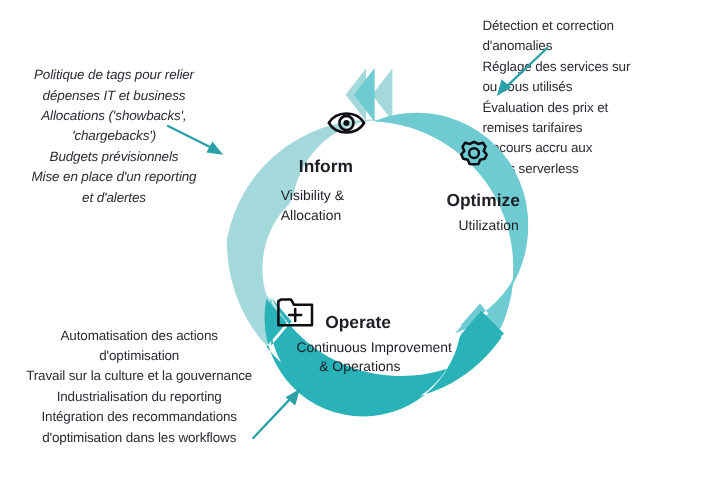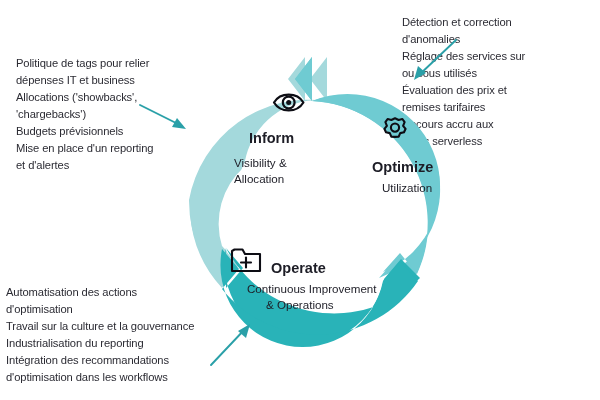--- a/index.html
+++ b/index.html
@@ -24,35 +24,36 @@
   .note {
     position: absolute;
     color: #2b2b33;
     font-size: 11.2px;
     line-height: 1.52;
     white-space: pre-line;
     font-family: "Liberation Sans", sans-serif;
     letter-spacing: -0.1px;
   }
   #note-inform {
-    left: 16px;
+    left: 0;
     top: 55px;
     width: 190px;
-    text-align: left;
+    text-align: center;
+    font-style: italic;
   }
   #note-optimize {
     right: 8px;
     top: 14px;
     width: 190px;
   }
   #note-operate {
     left: 6px;
-    top: 284px;
+    top: 272px;
     width: 220px;
-    text-align: left;
+    text-align: center;
   }
 
   
   #wheel {
     position: absolute;
     left: 0;
     top: 0;
   }
 
   .seg-title {

